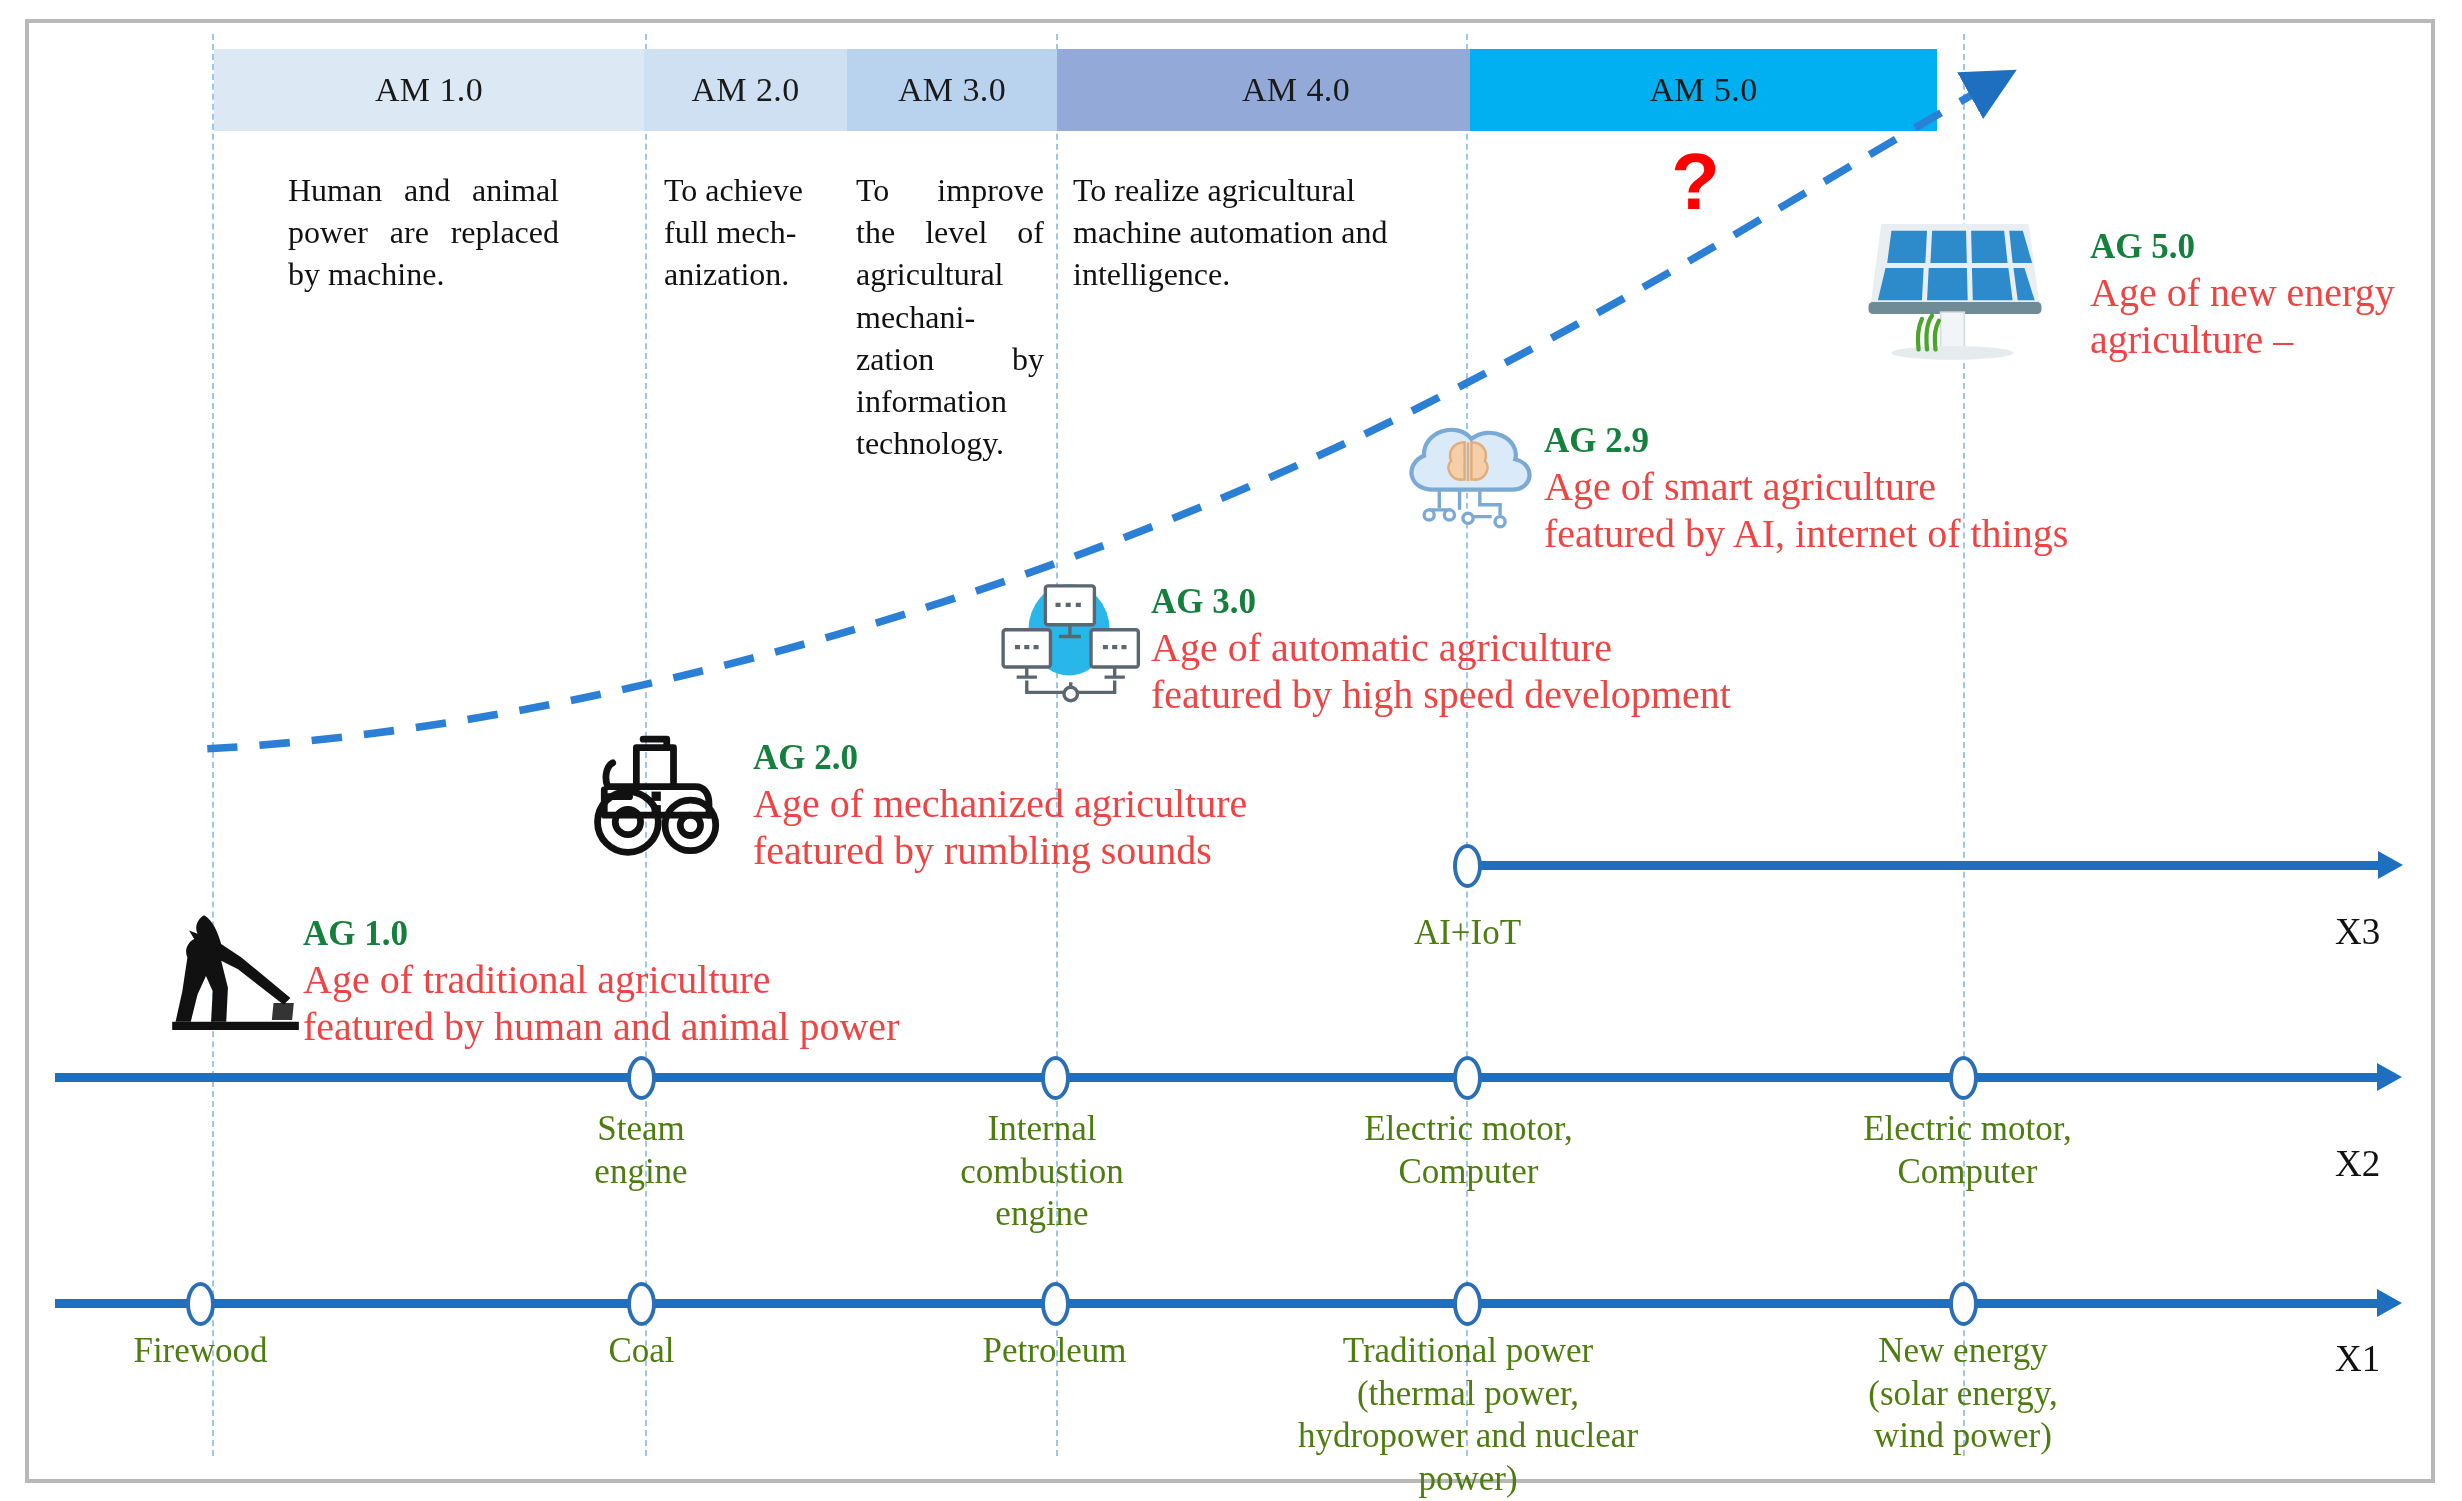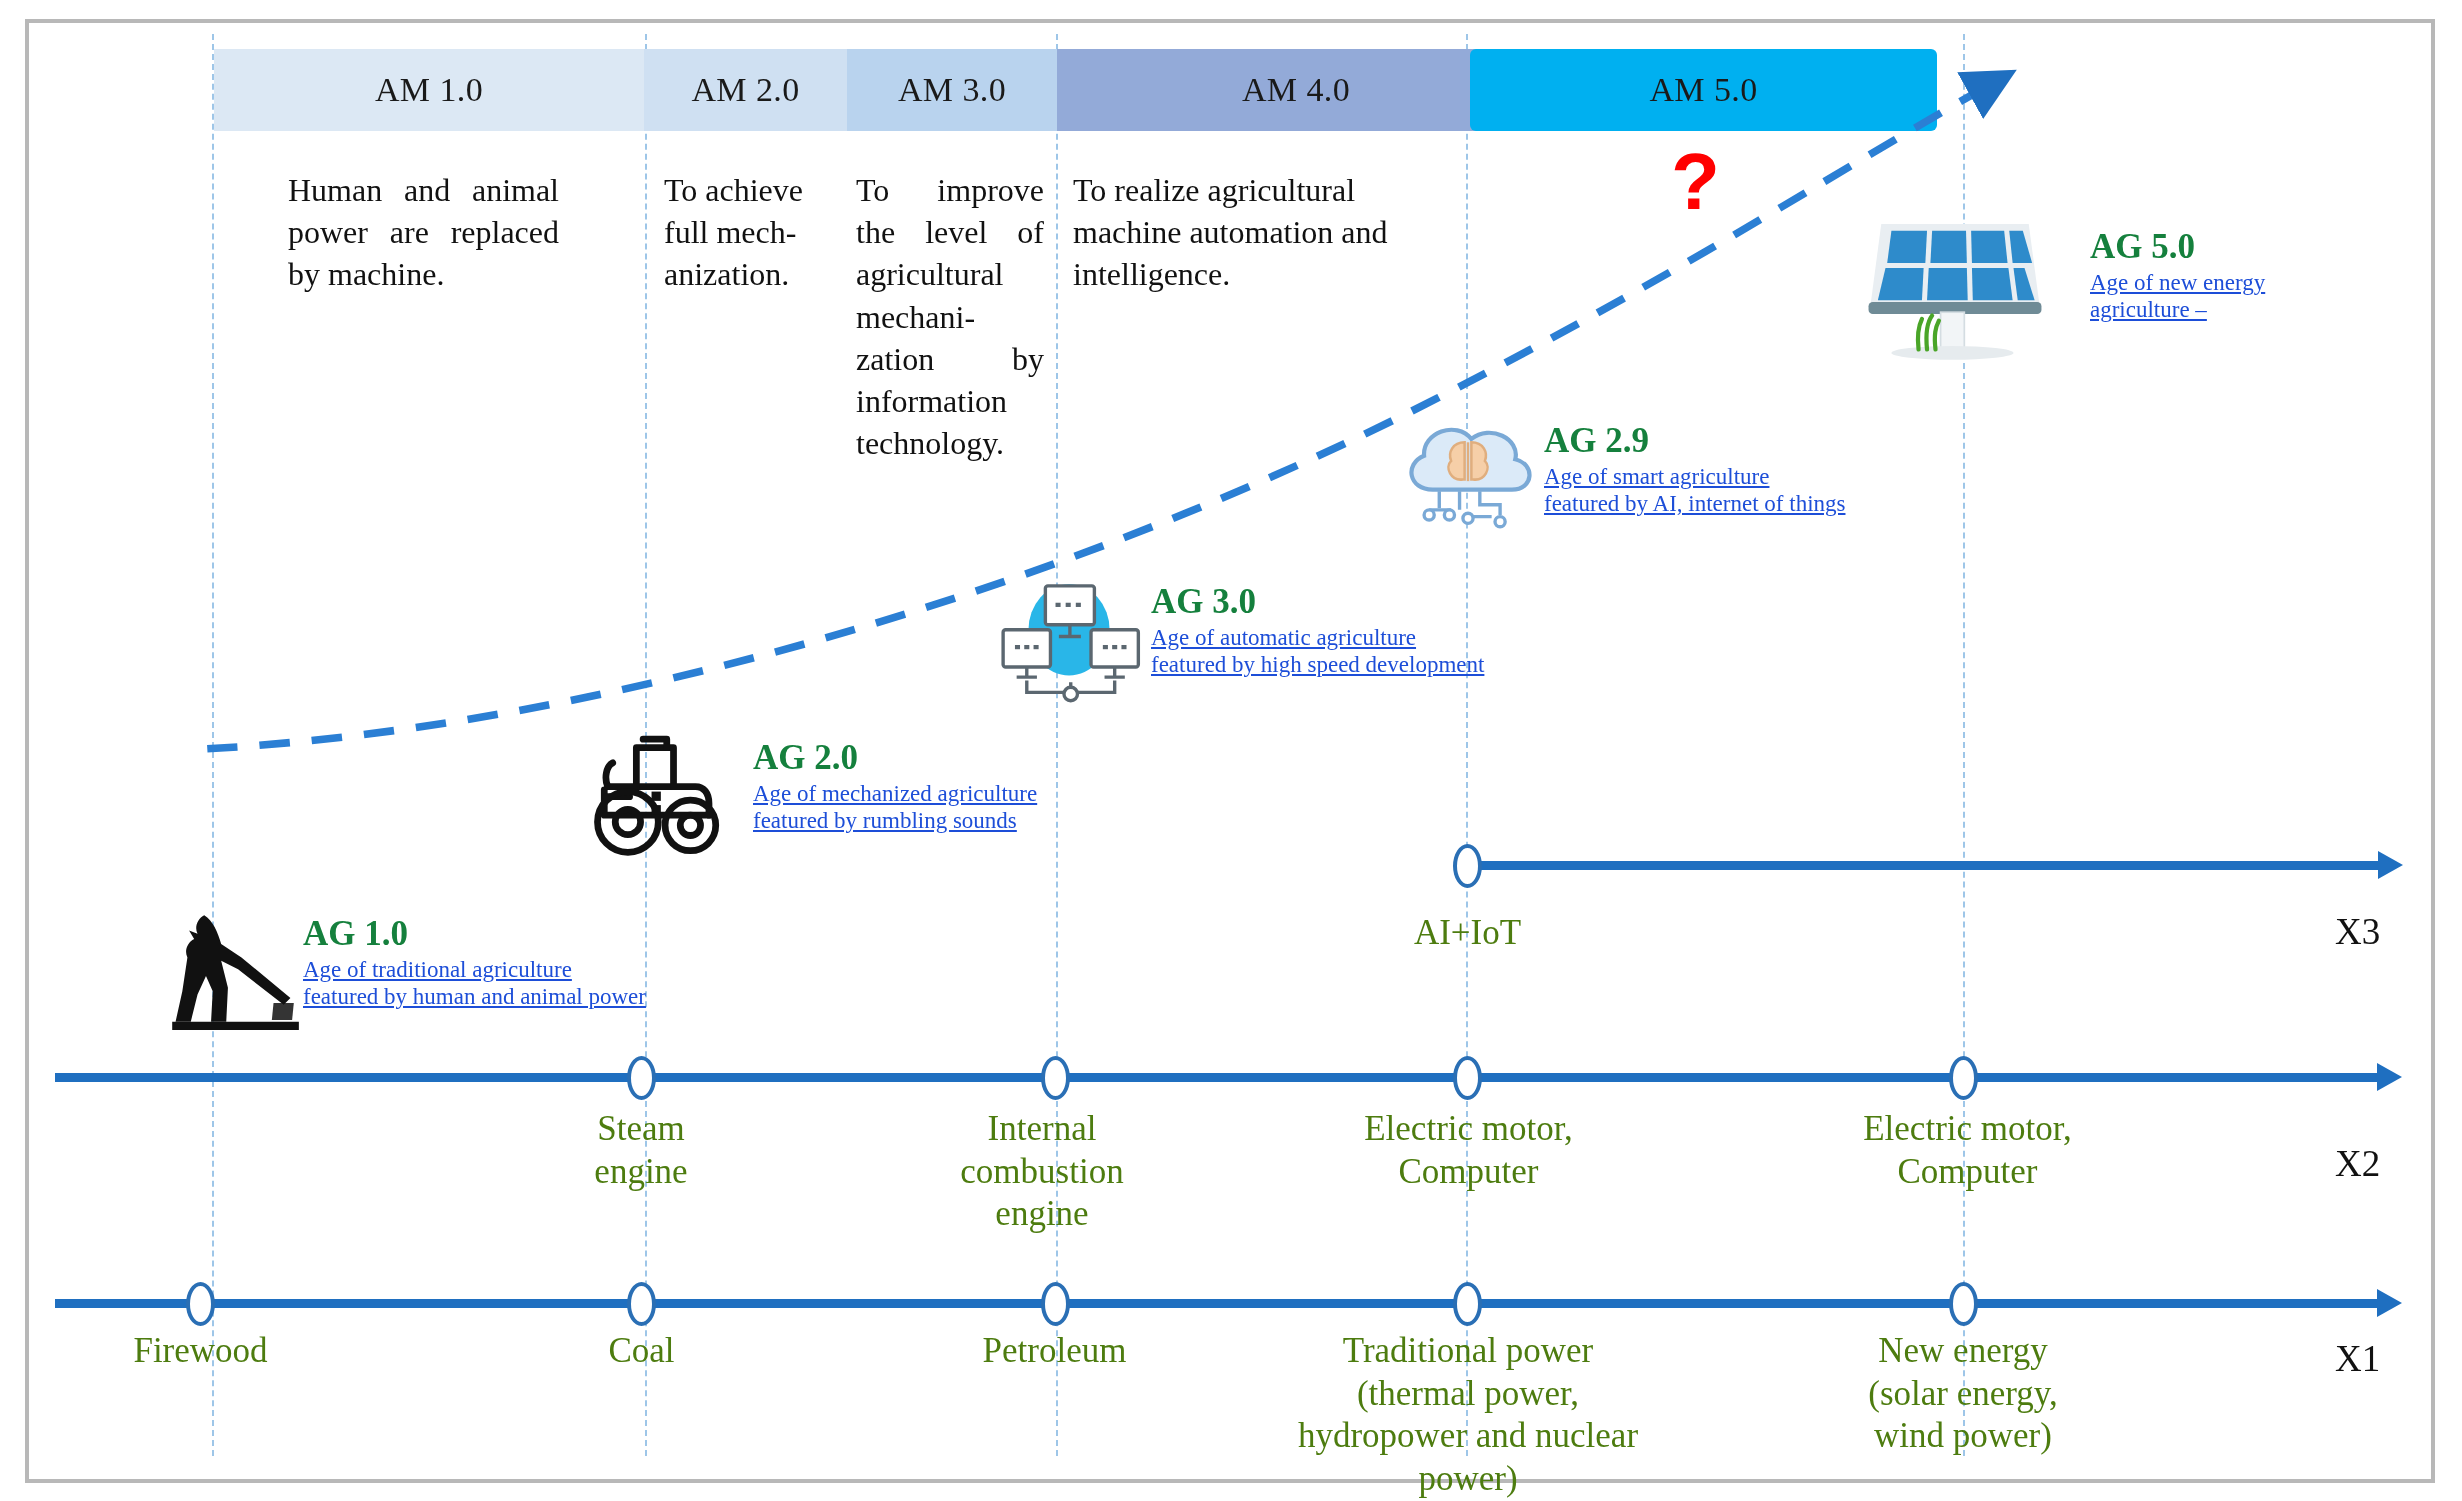--- a/index.html
+++ b/index.html
@@ -14,21 +14,21 @@
   .vgrid{position:absolute;width:0;border-left:2.5px dashed #9ec6e8;}
 
   
   .desc{position:absolute;font-size:32px;line-height:1.32;color:#111;text-align:justify;
         text-justify:inter-word;hyphens:none;}
   .desc.nojust{text-align:left;}
 
   
   .ag{position:absolute;}
   .ag .ag-title{font-size:35px;font-weight:bold;color:#15803d;line-height:1.15;margin-bottom:1.7px;}
-  .ag .ag-desc{font-size:23px;color:#1d4ed8;line-height:1.18;text-decoration:underline;}
+  .ag .ag-desc{font-size:40px;color:#ef4444;line-height:1.18;}
   .ag-icon{position:absolute;}
 
   
   .axis-line{position:absolute;height:9.3px;background:#1f6fc0;}
   .axis-line:after{content:"";position:absolute;right:-22px;top:-10.2px;width:0;height:0;
                    border-top:14.4px solid transparent;border-bottom:14.4px solid transparent;border-left:25.4px solid #1f6fc0;}
   .axis-name{position:absolute;font-size:37px;color:#111;}
   .node{position:absolute;width:29px;height:44px;border:4.2px solid #2a6fb5;border-radius:50%;background:#fff;box-sizing:border-box;}
   .node-label{position:absolute;font-size:35px;color:#4d7c0f;text-align:center;line-height:1.22;}
 
@@ -54,21 +54,21 @@
   </div>
   <div class="am-band" style="left:644px;width:203px;background:#cfe0f2;">
     <span>AM 2.0</span>
   </div>
   <div class="am-band" style="left:847px;width:210px;background:#b9d3ee;">
     <span>AM 3.0</span>
   </div>
   <div class="am-band" style="left:1057px;width:478px;background:#93aad8;">
     <span>AM 4.0</span>
   </div>
-  <div class="am-band" style="left:1470px;width:467px;background:#00b0f0;border-radius:6px;">
+  <div class="am-band" style="left:1470px;width:467px;background:#00b0f0;">
     <span>AM 5.0</span>
   </div>
 
   <div class="desc" style="left:288px;top:169px;width:271px;">Human and animal power are replaced by machine.</div>
   <div class="desc nojust" style="left:664px;top:169px;width:161px;">To achieve full mech-anization.</div>
   <div class="desc" style="left:856px;top:169px;width:188px;">To improve the level of agricultural mechani-zation by information technology.</div>
   <div class="desc nojust" style="left:1073px;top:169px;width:398px;">To realize agricultural machine automation and intelligence.</div>
 
   <div class="qmark" style="left:1671px;top:142px;">?</div>
 

